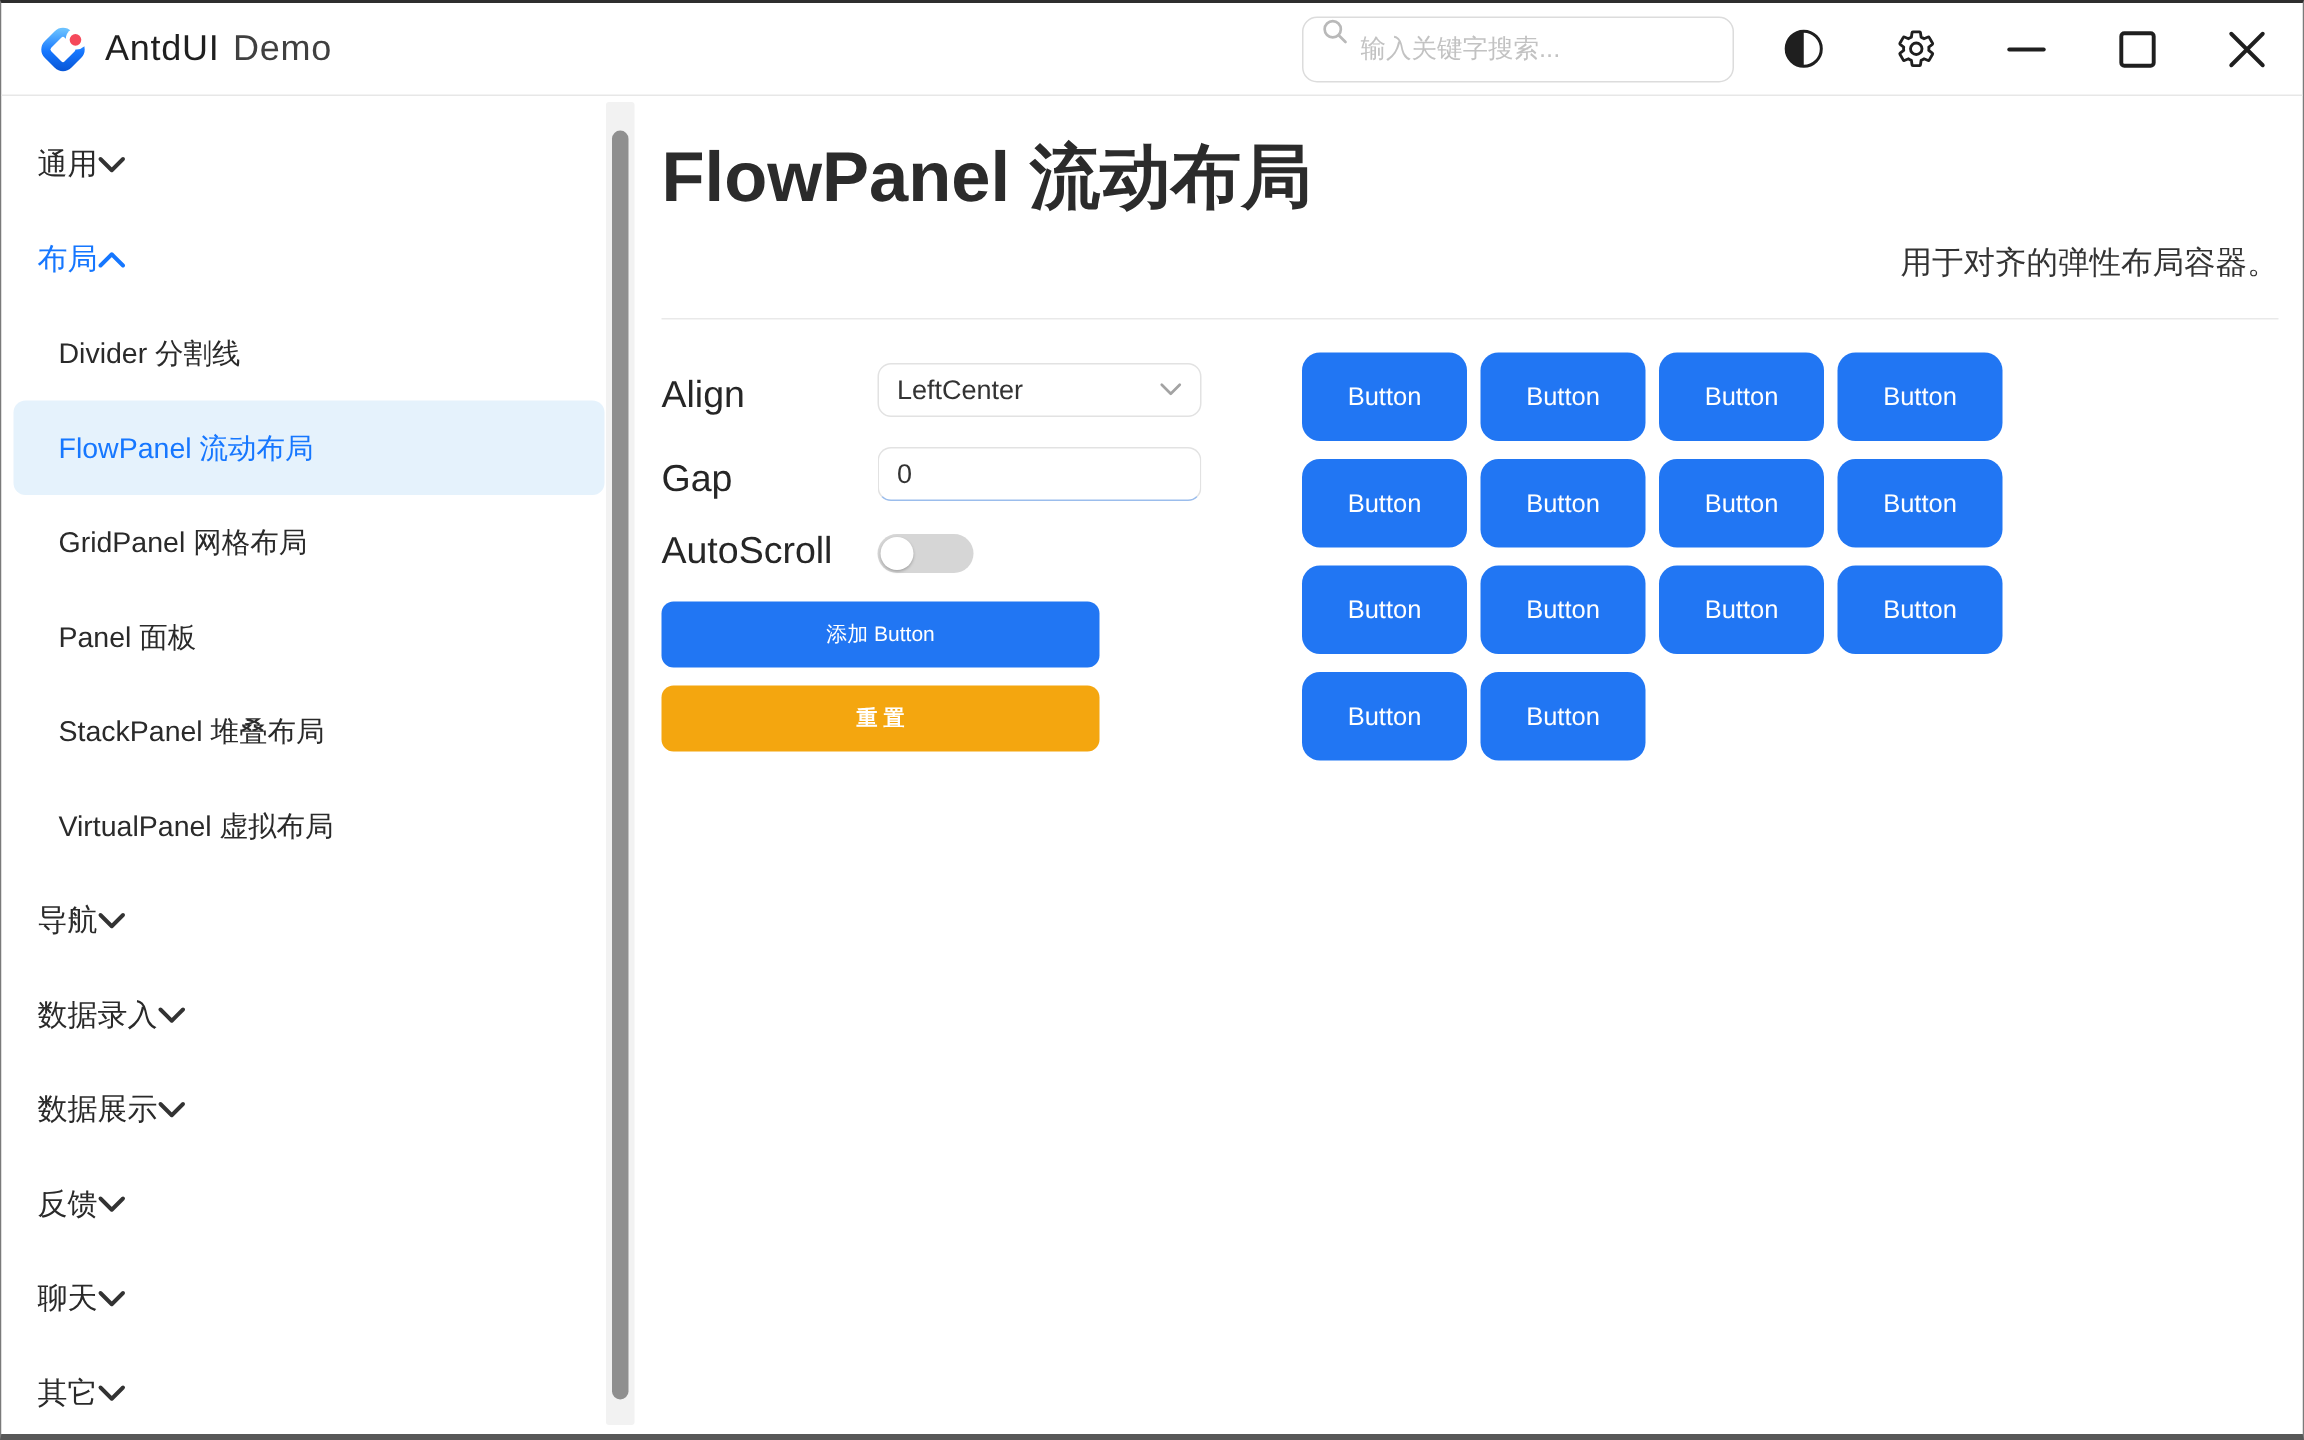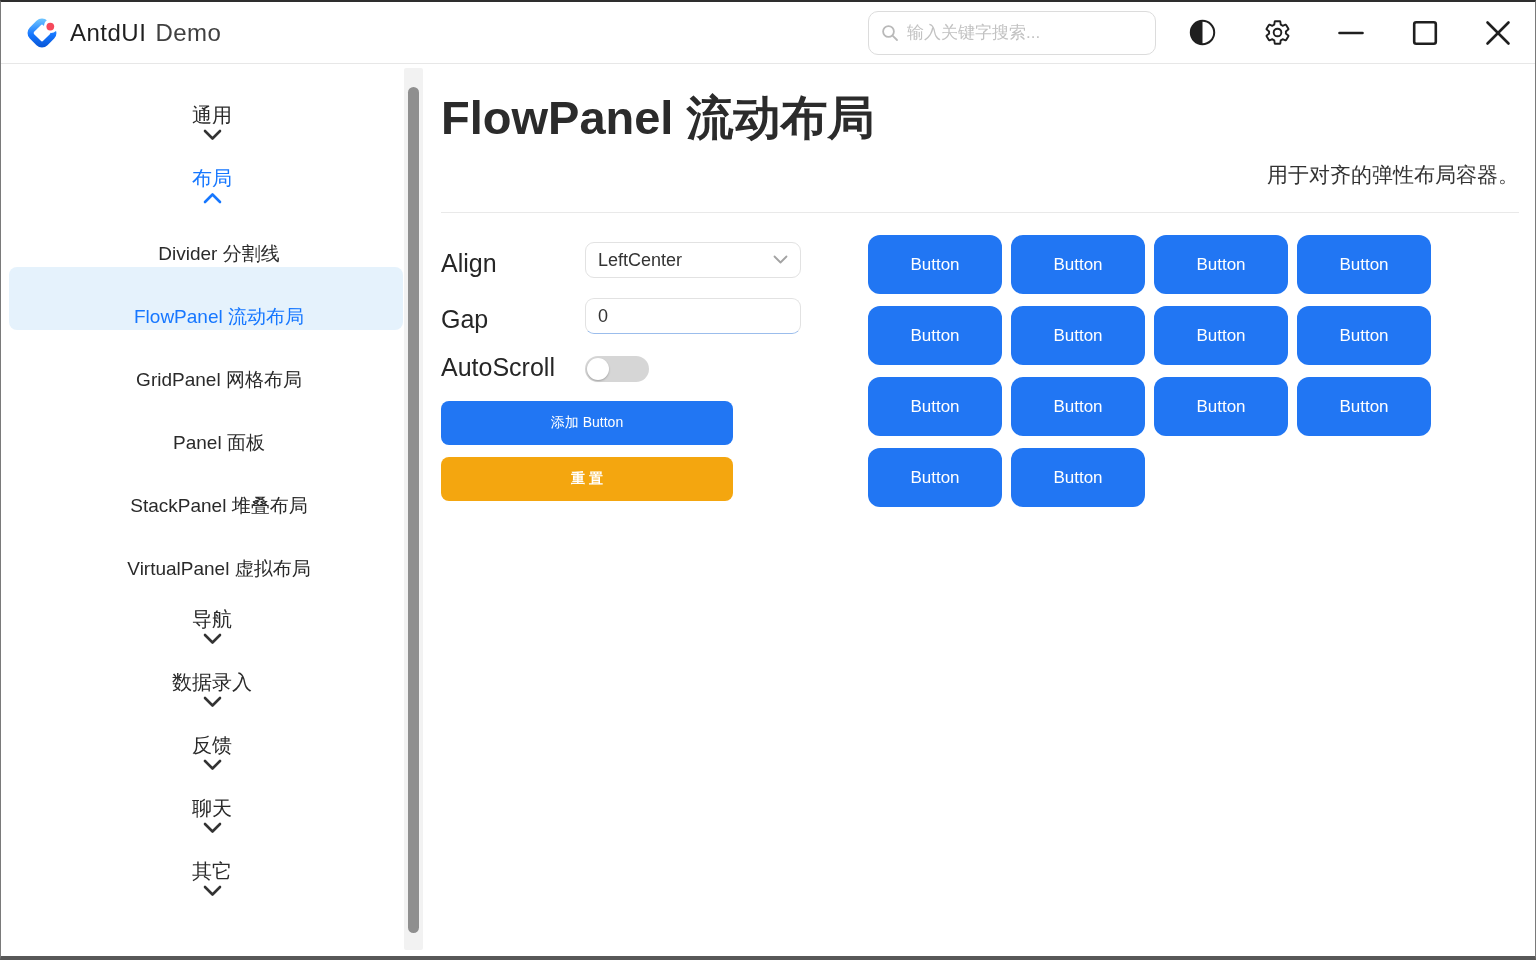--- a/index.html
+++ b/index.html
@@ -15,21 +15,21 @@
   
   .titlebar {
     height:62px; flex:0 0 62px; display:flex; align-items:center;
     padding:0 22px 0 24px; border-bottom:1px solid #e7e7e7; background:#fff;
   }
   .logo { width:34px; height:34px; margin-right:11px; flex:0 0 auto; }
   .app-title { font-size:24px; color:#1f1f1f; letter-spacing:0.5px; }
   .app-title .secondary { color:#404040; margin-left:9px; }
   .searchbox {
     margin-left:auto; width:288px; height:44px; border:1px solid #dcdcdc; border-radius:10px;
-    display:flex; align-items:center; padding:0 12px; background:#fff;
+    display:flex; padding:0 12px; background:#fff;
   }
   .searchbox svg { flex:0 0 auto; margin-right:8px; }
   .searchbox input {
     border:none; outline:none; width:100%; font-size:17px; color:#444;
     font-family:"Liberation Sans", sans-serif; background:transparent;
   }
   .searchbox input::placeholder { color:#c2c2c2; }
   .tb-btn {
     background:none; border:none; cursor:pointer; display:flex; align-items:center; justify-content:center;
     width:30px; height:34px; padding:0;
@@ -40,23 +40,23 @@
   .tb-btn.max   { margin-left:44px; }
   .tb-btn.close { margin-left:43px; }
 
   
   .body-row { flex:1; display:flex; min-height:0; }
   .sidebar { width:424px; flex:0 0 424px; position:relative; padding-top:14px; background:#fff; }
   .main { flex:1; position:relative; padding:0 16px; background:#fff; }
 
   
   .menu-item {
-    height:63px; display:flex; align-items:center; justify-content:flex-end;
+    height:63px; display:flex; align-items:center; justify-content:flex-start;
     margin:0 22px 0 8px; padding:0 4px 0 16px; border-radius:8px;
-    font-size:20px; color:#2a2a2a; cursor:pointer;flex-direction:column;
+    font-size:20px; color:#2a2a2a; cursor:pointer;
   }
   .menu-item.sub { padding-left:30px; font-size:19px; }
   .menu-item.active { color:var(--active_text); }
   .menu-item.selected { background:var(--selected_bg); color:var(--active_text); }
   .menu-item .chev { display:flex; color:#333; }
   .menu-item.active .chev { color:var(--active_text); }
   .chev.up svg { transform:rotate(180deg); }
 
   .sb-track {
     position:absolute; top:4px; bottom:6px; right:2px; width:19px;
@@ -94,21 +94,21 @@
   }
   .action-btn.add { margin-top:19px; background:var(--primary); }
   .action-btn.del { margin-top:12px; background:var(--danger); }
   .action-btn.reset { margin-top:12px; background:var(--warning);font-weight:bold; }
 
   .flow-panel {
     position:absolute; left:443px; top:171px; width:578px;
     display:flex; flex-wrap:wrap; column-gap:9px; row-gap:12px;
   }
   .flow-btn {
-    width:134px; height:59px; border:none; border-radius:12px; background:var(--primary);
+    width:110px; height:59px; border:none; border-radius:12px; background:var(--primary);
     color:#fff; font-size:17px; font-family:"Liberation Sans", sans-serif; cursor:pointer;
   }
 </style>
 </head>
 <body>
 
 <div class="window">
 
   <div class="titlebar">
     <svg class="logo" viewBox="0 0 36 36">
@@ -213,20 +213,28 @@
           </div>
           <div class="menu-item group">
             <span class="menu-label">数据录入</span>
             <span class="chev down">
               <svg width="19" height="12" viewBox="0 0 19 12">
                 <polyline points="2,2 9.5,9.5 17,2" fill="none" stroke="currentColor" stroke-width="2.6" stroke-linecap="round" stroke-linejoin="round"></polyline>
               </svg>
             </span>
           </div>
           <div class="menu-item group">
+            <span class="menu-label">数据展示</span>
+            <span class="chev down">
+              <svg width="19" height="12" viewBox="0 0 19 12">
+                <polyline points="2,2 9.5,9.5 17,2" fill="none" stroke="currentColor" stroke-width="2.6" stroke-linecap="round" stroke-linejoin="round"></polyline>
+              </svg>
+            </span>
+          </div>
+          <div class="menu-item group">
             <span class="menu-label">反馈</span>
             <span class="chev down">
               <svg width="19" height="12" viewBox="0 0 19 12">
                 <polyline points="2,2 9.5,9.5 17,2" fill="none" stroke="currentColor" stroke-width="2.6" stroke-linecap="round" stroke-linejoin="round"></polyline>
               </svg>
             </span>
           </div>
           <div class="menu-item group">
             <span class="menu-label">聊天</span>
             <span class="chev down">

